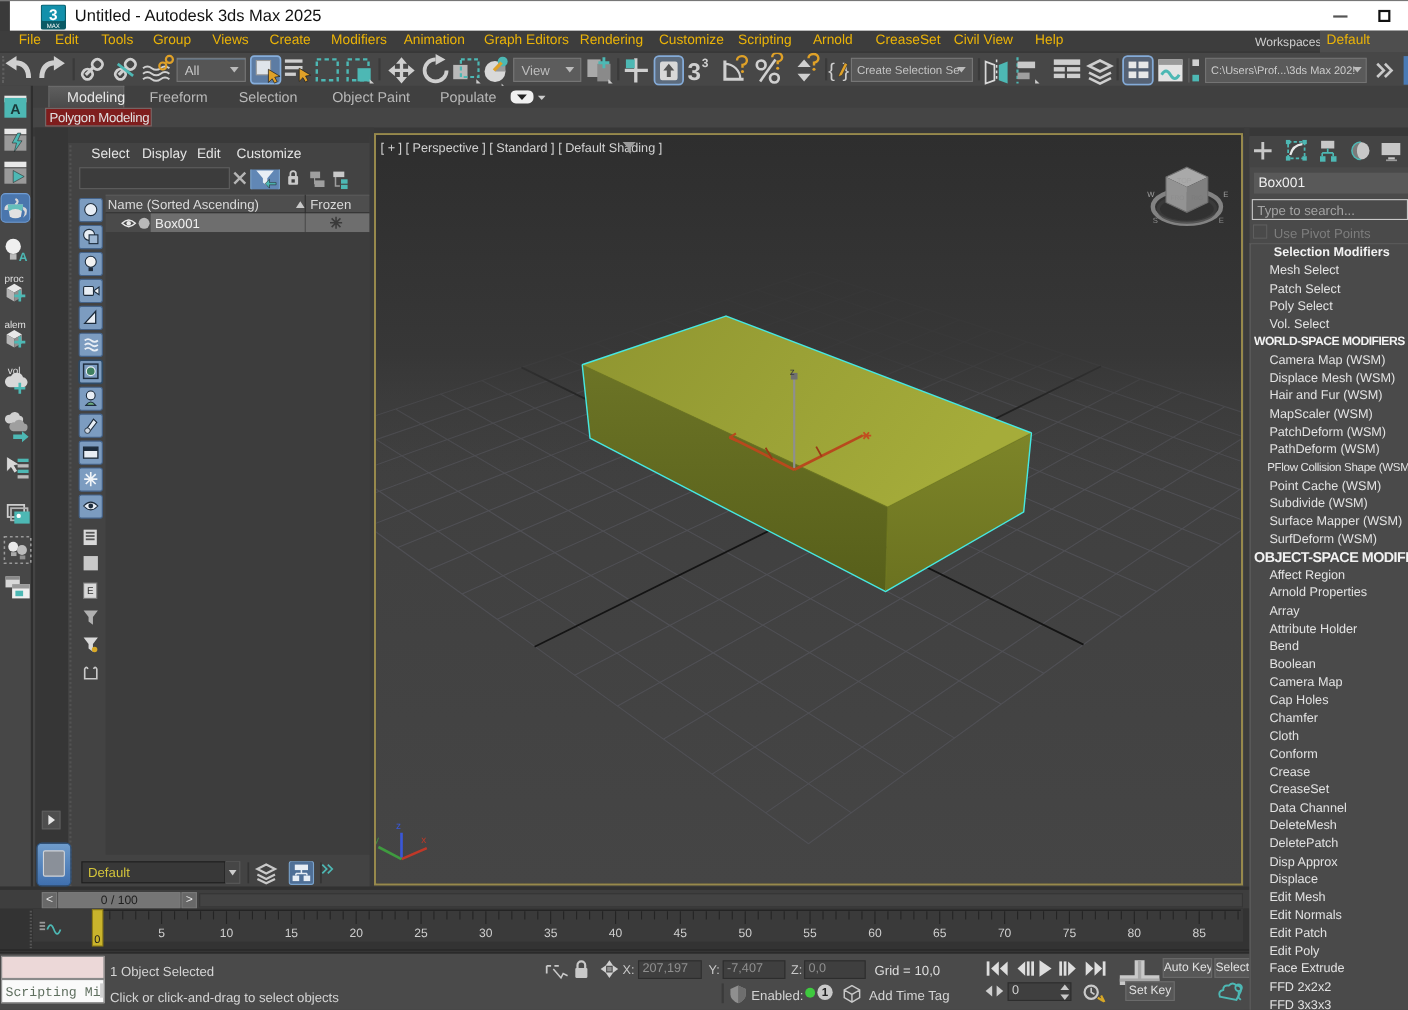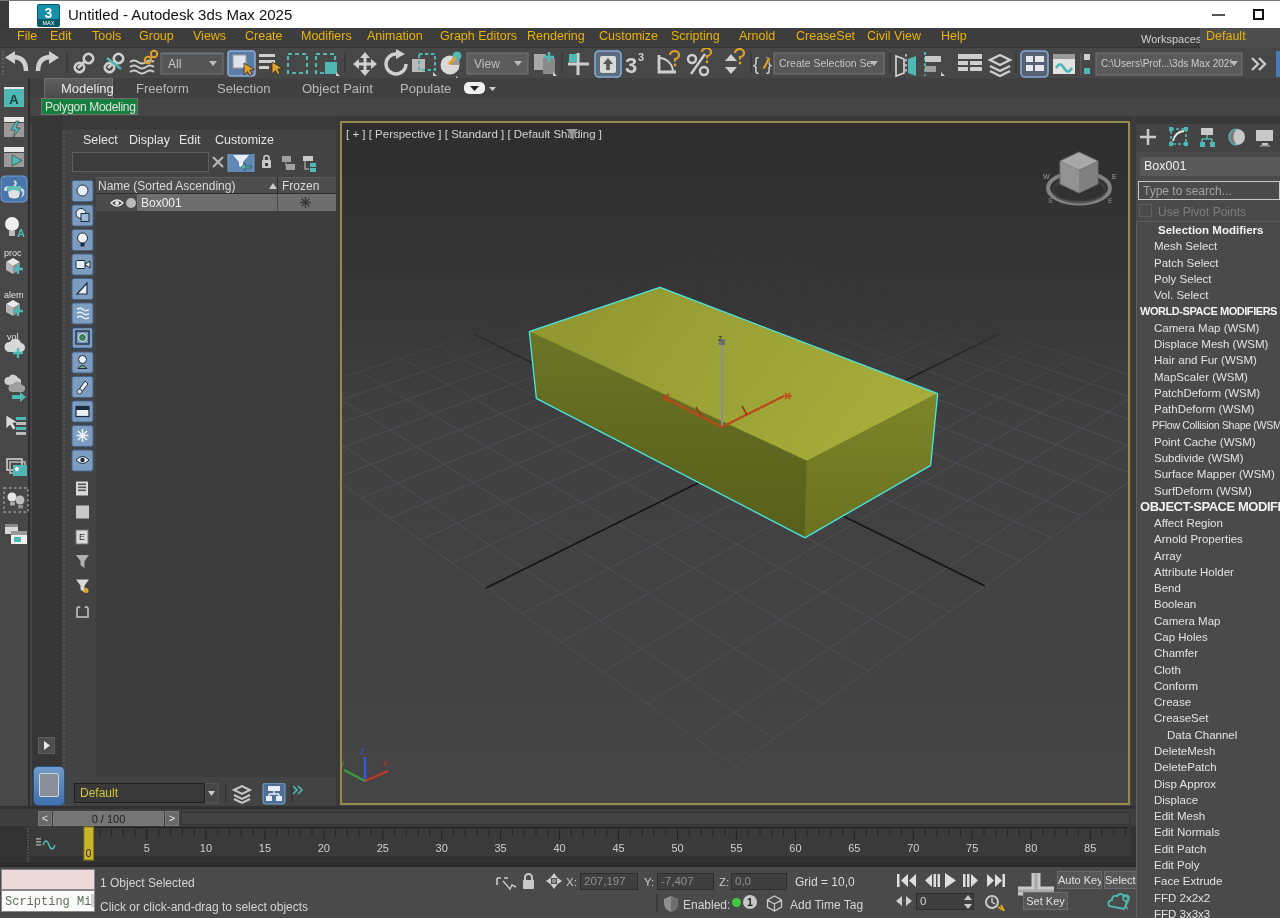--- a/index.html
+++ b/index.html
@@ -6,21 +6,21 @@
 #titlebar{left:0;top:0;width:1280px;height:28px;background:#fff;border-top:1px solid #777}
 #titlebar .dk{left:0;top:0;width:9px;height:28px;background:#3a3a3a}
 #title{left:68px;top:6px;font-size:15px;color:#111}
 #menubar{left:0;top:28px;width:1280px;height:20px;background:#3d3d3d;border-bottom:1px solid #333}
 .menu{position:absolute;top:1px;font-size:12.5px;color:#eab308}
 #toolbar{left:0;top:48px;width:1280px;height:30px;background:#474747}
 #ribbon{left:0;top:78px;width:1280px;height:20px;background:#404040}
 .rtab{position:absolute;top:3px;font-size:13px;color:#b8b8b8}
 #rtabsel{left:44px;top:0px;width:69px;height:20px;background:linear-gradient(#5e5e5e,#4a4a4a);border:1px solid #6e6e6e;border-bottom:none}
 #polyrow{left:0;top:98px;width:1280px;height:18px;background:#454545}
-#polybox{left:41px;top:0px;width:97px;height:17px;background:#15803d;border:1px solid #707070;color:#e0e0e0;font-size:12px;padding:1px 17px 0 3px;white-space:nowrap;letter-spacing:-0.3px}
+#polybox{left:41px;top:0px;width:97px;height:17px;background:#7f1d1d;border:1px solid #707070;color:#e0e0e0;font-size:12px;padding:1px 17px 0 3px;white-space:nowrap;letter-spacing:-0.3px}
 #darkstrip{left:0;top:116px;width:1280px;height:8px;background:#383838}
 #leftbar{left:0;top:78px;width:30px;height:732px;background:#474747;border-right:2px solid #2e2e2e}
 #vptabstrip{left:32px;top:116px;width:30px;height:694px;background:#363636}
 #explorer{left:62px;top:116px;width:274px;height:694px;background:#434343}
 #vpwrap{left:340px;top:121px;width:790px;height:684px;background:#2c2c2c;border:2px solid #97894c}
 #rightpanel{left:1136px;top:124px;width:144px;height:794px;background:#4a4a4a;z-index:5}
 #tsrow{left:0;top:806px;width:1280px;height:20px;background:#3e3e3e;border-top:3px solid #313131}
 #trackbar{left:0;top:826px;width:1280px;height:39px;background:#333}
 #statusbar{left:0;top:865px;width:1280px;height:53px;background:#4a4a4a;border-top:2px solid #2a2a2a}
 .f11{font-size:11.5px;color:#d4d4d4}
@@ -607,21 +607,21 @@
       <div style="padding-left:17px;color:#e2e2e2">Attribute Holder</div>
       <div style="padding-left:17px;color:#e2e2e2">Bend</div>
       <div style="padding-left:17px;color:#e2e2e2">Boolean</div>
       <div style="padding-left:17px;color:#e2e2e2">Camera Map</div>
       <div style="padding-left:17px;color:#e2e2e2">Cap Holes</div>
       <div style="padding-left:17px;color:#e2e2e2">Chamfer</div>
       <div style="padding-left:17px;color:#e2e2e2">Cloth</div>
       <div style="padding-left:17px;color:#e2e2e2">Conform</div>
       <div style="padding-left:17px;color:#e2e2e2">Crease</div>
       <div style="padding-left:17px;color:#e2e2e2">CreaseSet</div>
-      <div style="padding-left:30px;color:#e2e2e2">Data Channel</div>
+      <div style="padding-left:17px;color:#e2e2e2">Data Channel</div>
       <div style="padding-left:17px;color:#e2e2e2">DeleteMesh</div>
       <div style="padding-left:17px;color:#e2e2e2">DeletePatch</div>
       <div style="padding-left:17px;color:#e2e2e2">Disp Approx</div>
       <div style="padding-left:17px;color:#e2e2e2">Displace</div>
       <div style="padding-left:17px;color:#e2e2e2">Edit Mesh</div>
       <div style="padding-left:17px;color:#e2e2e2">Edit Normals</div>
       <div style="padding-left:17px;color:#e2e2e2">Edit Patch</div>
       <div style="padding-left:17px;color:#e2e2e2">Edit Poly</div>
       <div style="padding-left:17px;color:#e2e2e2">Face Extrude</div>
       <div style="padding-left:17px;color:#e2e2e2">FFD 2x2x2</div>

